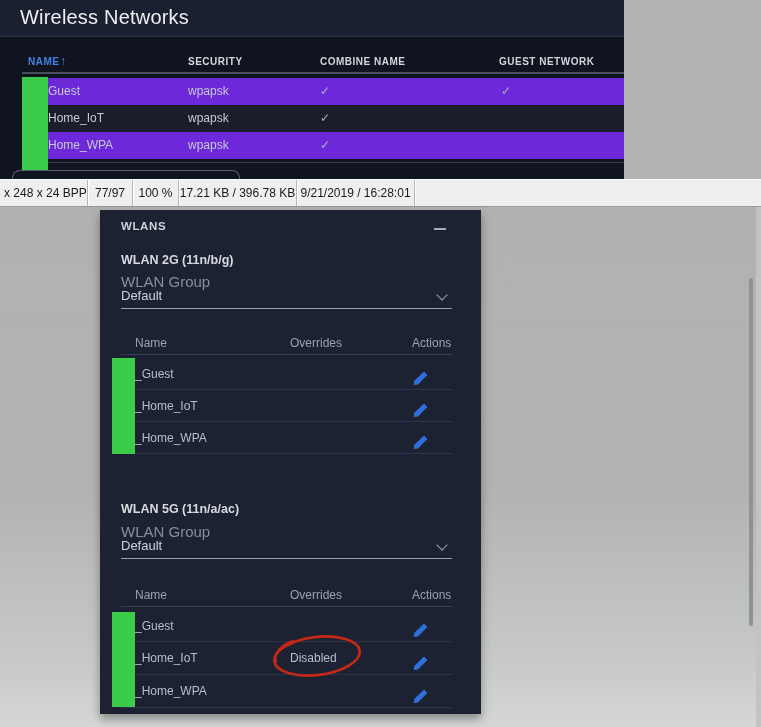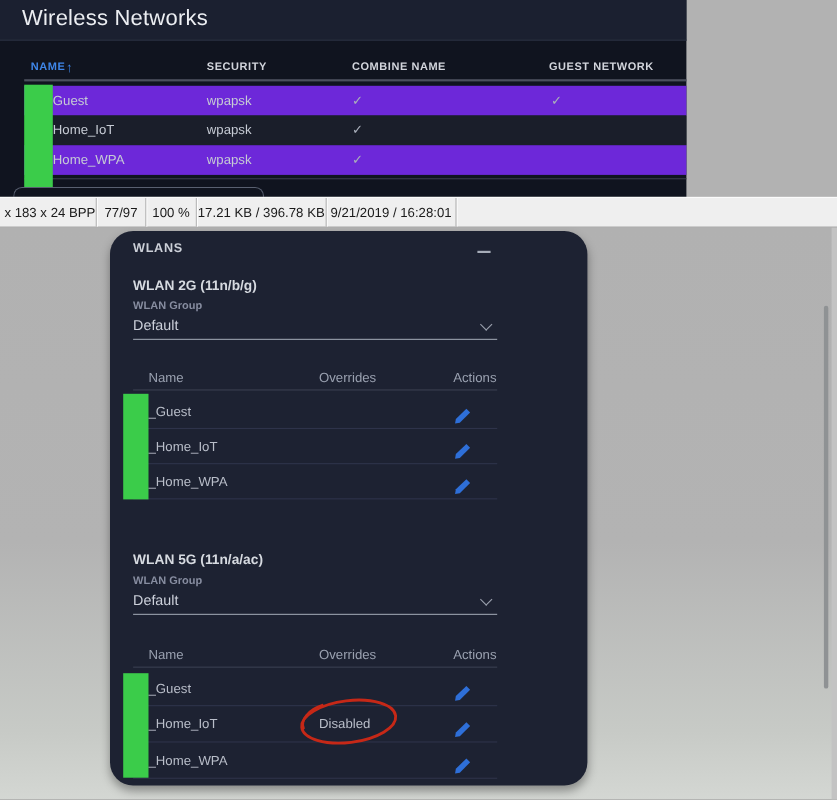--- a/index.html
+++ b/index.html
@@ -46,28 +46,28 @@
   .seg0 { width:88px; justify-content:flex-start; padding-left:4px; }
   .seg1 { width:45px; } .seg2 { width:46px; } .seg3 { width:118px; padding:0 2px; } .seg4 { width:118px; padding:0 6px; }
 
   
   #desktop { left:0; top:207px; width:761px; height:520px;
     background:linear-gradient(to bottom,#b1b1b1 0%,#b3b3b3 55%,#c7cac6 88%,#d4d7d3 100%); }
   #right-track { left:756px; top:207px; width:5px; height:520px; background:#c3c3c3; }
   #scroll-thumb { left:749px; top:278px; width:4px; height:348px; background:#8f9294; border-radius:2px; }
 
   
-  #panel { left:100px; top:210px; width:434px; height:504px; background:#1d2232;
-           box-shadow:0 5px 9px rgba(0,0,0,.35); overflow:hidden;border-radius:21px; }
+  #panel { left:100px; top:210px; width:381px; height:504px; background:#1d2232;
+           box-shadow:0 5px 9px rgba(0,0,0,.35); overflow:hidden; }
   #panel-title { left:21px; top:10px; font-size:11.5px; font-weight:bold; letter-spacing:.6px; color:#ccd0d8; }
   #collapse { left:331px; top:12px; width:18px; height:14px; cursor:pointer; }
   .minus { position:absolute; left:3px; top:6px; width:12px; height:2px; background:#a6acb8; }
 
   .sec-head { left:21px; font-size:12.5px; font-weight:bold; color:#d6dae0; }
-  .sec-label { left:21px; font-size:10px; color:#878da0;font-weight:bold; }
+  .sec-label { left:21px; font-size:15px; color:#878da0; }
   .sel { left:21px; width:331px; height:22px; border-bottom:1px solid #9aa0ac; }
   .sel-val { position:absolute; left:0; top:1px; font-size:13px; color:#ccd0da; }
   .chev { position:absolute; right:6px; top:4px; width:8px; height:8px;
           border-right:1.5px solid #9aa0ad; border-bottom:1.5px solid #9aa0ad; transform:rotate(45deg); }
 
   .p-th { font-size:12px; color:#9aa1b0; }
   .p-thline { left:21px; width:331px; height:1px; background:#3a3f50; }
   .p-row { left:21px; width:331px; height:32px; line-height:32px; font-size:12px; color:#b9bec9;
            border-bottom:1px solid #2e334a; }
   .p-name { position:absolute; left:14px; white-space:nowrap;text-align:center; }
@@ -113,21 +113,21 @@
       <span class="cell c-sec">wpapsk</span>
       <span class="cell c-comb">✓</span>
     </div>
 
     <div id="row-sep" class="abs"></div>
     <div id="green-top" class="abs"></div>
     <div id="round-box" class="abs"></div>
   </section>
 
   <div id="status-bar" class="abs">
-    <div class="seg seg0">x 183 x 24 BPP</div>
+    <div class="seg seg0">x 248 x 24 BPP</div>
     <div class="seg seg1">77/97</div>
     <div class="seg seg2">100 %</div>
     <div class="seg seg3">17.21 KB / 396.78 KB</div>
     <div class="seg seg4">9/21/2019 / 16:28:01</div>
   </div>
 
   <div id="desktop" class="abs"></div>
   <div id="right-track" class="abs"></div>
   <div id="scroll-thumb" class="abs"></div>
 

